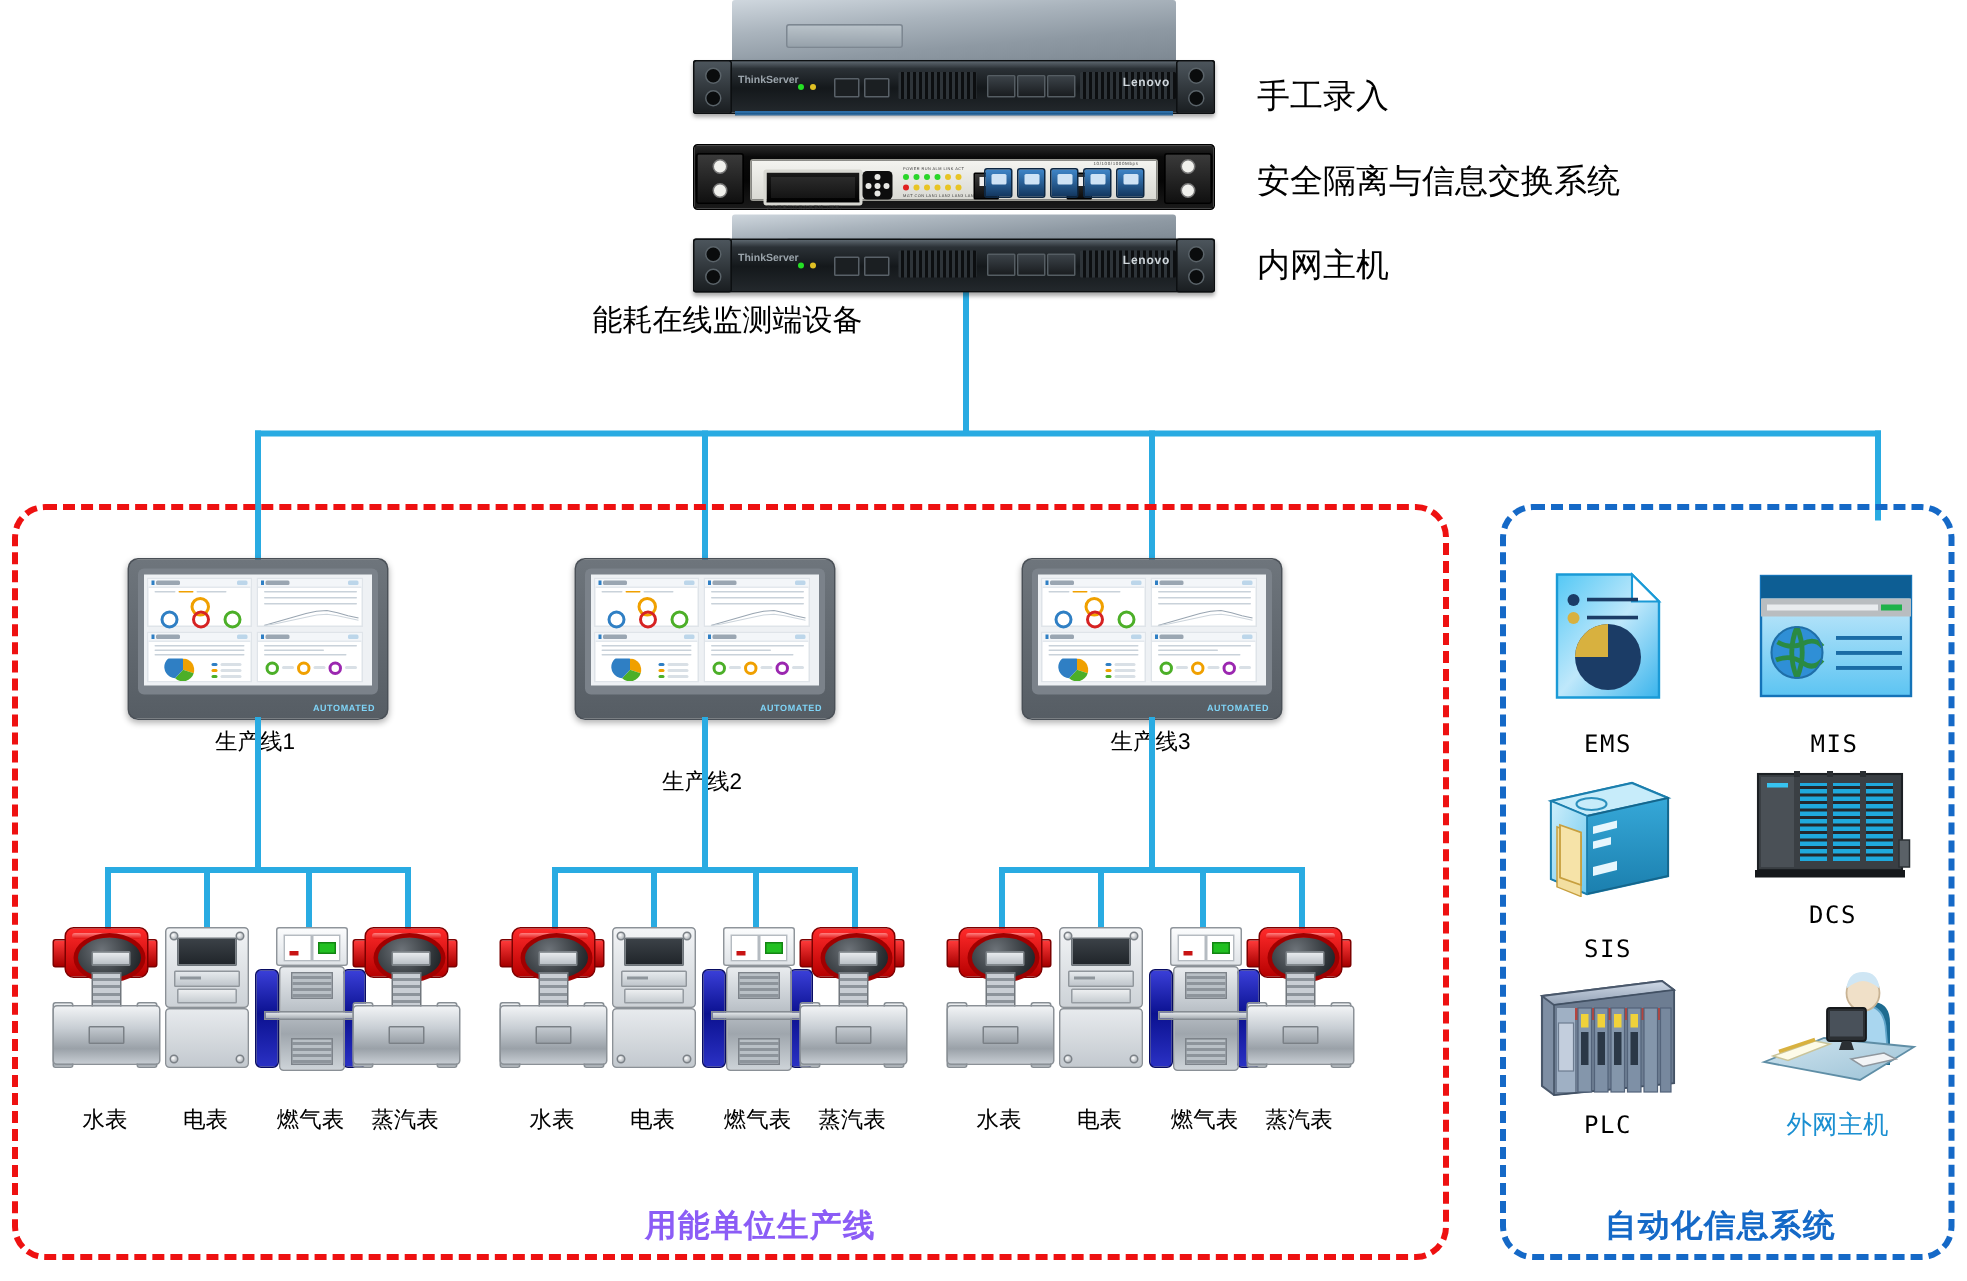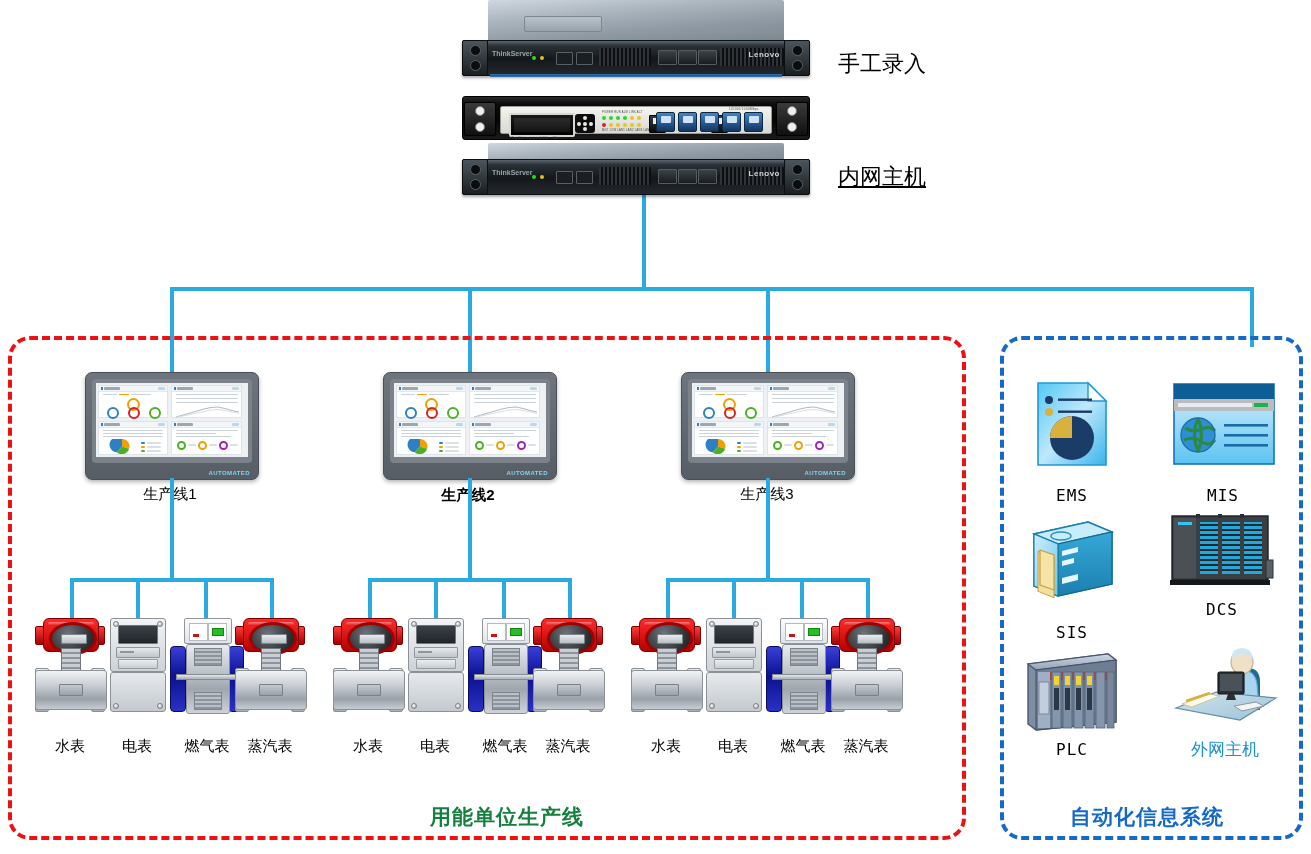--- a/index.html
+++ b/index.html
@@ -11,21 +11,21 @@
   
   .wire{position:absolute;background:#29ABE2;}
   .wire-v{width:4px;}
   .wire-h{height:4px;}
 
   
   .zone{position:absolute;border-radius:22px;box-sizing:border-box;background:transparent;}
   .zone-red{border:4px dashed #ee1111;}
   .zone-blue{border:4px dashed #1569C7;}
   .zone-label{position:absolute;font-size:21px;font-weight:700;letter-spacing:1px;white-space:nowrap;}
-  .lbl-red{color:#15803d;}
+  .lbl-red{color:#8b5cf6;}
   .lbl-blue{color:#1569C7;}
 
   
   .txt{position:absolute;white-space:nowrap;}
   .txt-server{font-size:22px;color:#000;}
   .txt-caption{font-size:20px;color:#000;}
   .txt-node{font-size:15px;color:#000;text-align:center;}
   .txt-meter{font-size:15px;color:#000;text-align:center;}
   .txt-sys{font-size:16px;color:#000;text-align:center;
            font-family:"DejaVu Sans Mono","Liberation Mono",monospace;letter-spacing:1px;}
@@ -246,40 +246,42 @@
       <div class="ports">
         <b></b>
           <b></b>
           <b></b>
           <b></b>
           <b></b>
       </div>
       <div class="mtxt">安全隔离与信息交换系统（网闸）</div>
     </div>
   </div>
+  <div class="txt txt-server" style="left:838px;top:106px;">安全隔离与信息交换系统</div>
 
   <div class="srv" style="left:462px;top:143px;width:348px;height:50px;">
     <div class="lid" style="height:22px;"></div>
     <div class="body" style="top:16px;height:34px;"></div>
     <div class="ear l" style="top:16px;"></div>
     <div class="ear r" style="top:16px;"></div>
     <div class="brandl" style="top:26px;">ThinkServer</div>
     <div class="usb" style="left:94px;top:28px;"></div>
     <div class="usb" style="left:114px;top:28px;"></div>
     <div class="led" style="left:70px;top:32px;background:#24e024;"></div>
     <div class="led" style="left:78px;top:32px;background:#e0c024;"></div>
     <div class="vent" style="left:137px;top:24px;width:52px;"></div>
     <div class="drv" style="left:196px;top:26px;"></div>
     <div class="drv" style="left:216px;top:26px;"></div>
     <div class="drv" style="left:236px;top:26px;"></div>
     <div class="vent" style="left:258px;top:24px;width:64px;"></div>
     <div class="brand" style="top:26px;">Lenovo</div>
   </div>
-  <div class="txt txt-server" style="left:838px;top:162px;text-decoration:underline;">内网主机</div>
-
+  <div class="txt txt-server" style="left:838px;top:162px;">内网主机</div>
+
+  <div class="txt txt-caption" style="left:395px;top:200px;">能耗在线监测端设备</div>
 
   <div class="hmi" style="left:85px;top:372px;width:172px;height:106px;">
     <div class="bezel"></div>
     <div class="screen">
 
       <div class="card" style="left:2px;top:2px;width:70px;height:33px;">
         <div class="hd">
             <i></i>
             <u></u>
           </div>
@@ -437,21 +439,21 @@
         <div class="ring" style="left:47px;top:19px;width:9px;height:9px;border:2.2px solid #9b27b0;"></div>
         <div class="dots">
           <i style="left:16px;top:22px;width:8px;background:#d9e0e6"></i>
           <i style="left:37px;top:22px;width:8px;background:#d9e0e6"></i>
           <i style="left:58px;top:22px;width:8px;background:#d9e0e6"></i>
         </div>
       </div>
     </div>
     <div class="brand">AUTOMATED</div>
   </div>
-  <div class="txt txt-node" style="left:418px;top:486px;width:100px;font-weight:bold;">生产线2</div>
+  <div class="txt txt-node" style="left:418px;top:512px;width:100px;">生产线2</div>
   <div class="wire wire-v abs" style="left:468px;top:478px;height:100px;"></div>
   <div class="wire wire-h abs" style="left:368px;top:578px;width:204px;"></div>
   <div class="wire wire-v abs" style="left:368px;top:578px;height:46px;"></div>
   <div class="wire wire-v abs" style="left:434px;top:578px;height:40px;"></div>
   <div class="wire wire-v abs" style="left:502px;top:578px;height:40px;"></div>
   <div class="wire wire-v abs" style="left:568px;top:578px;height:46px;"></div>
 
   <div class="hmi" style="left:681px;top:372px;width:172px;height:106px;">
     <div class="bezel"></div>
     <div class="screen">

